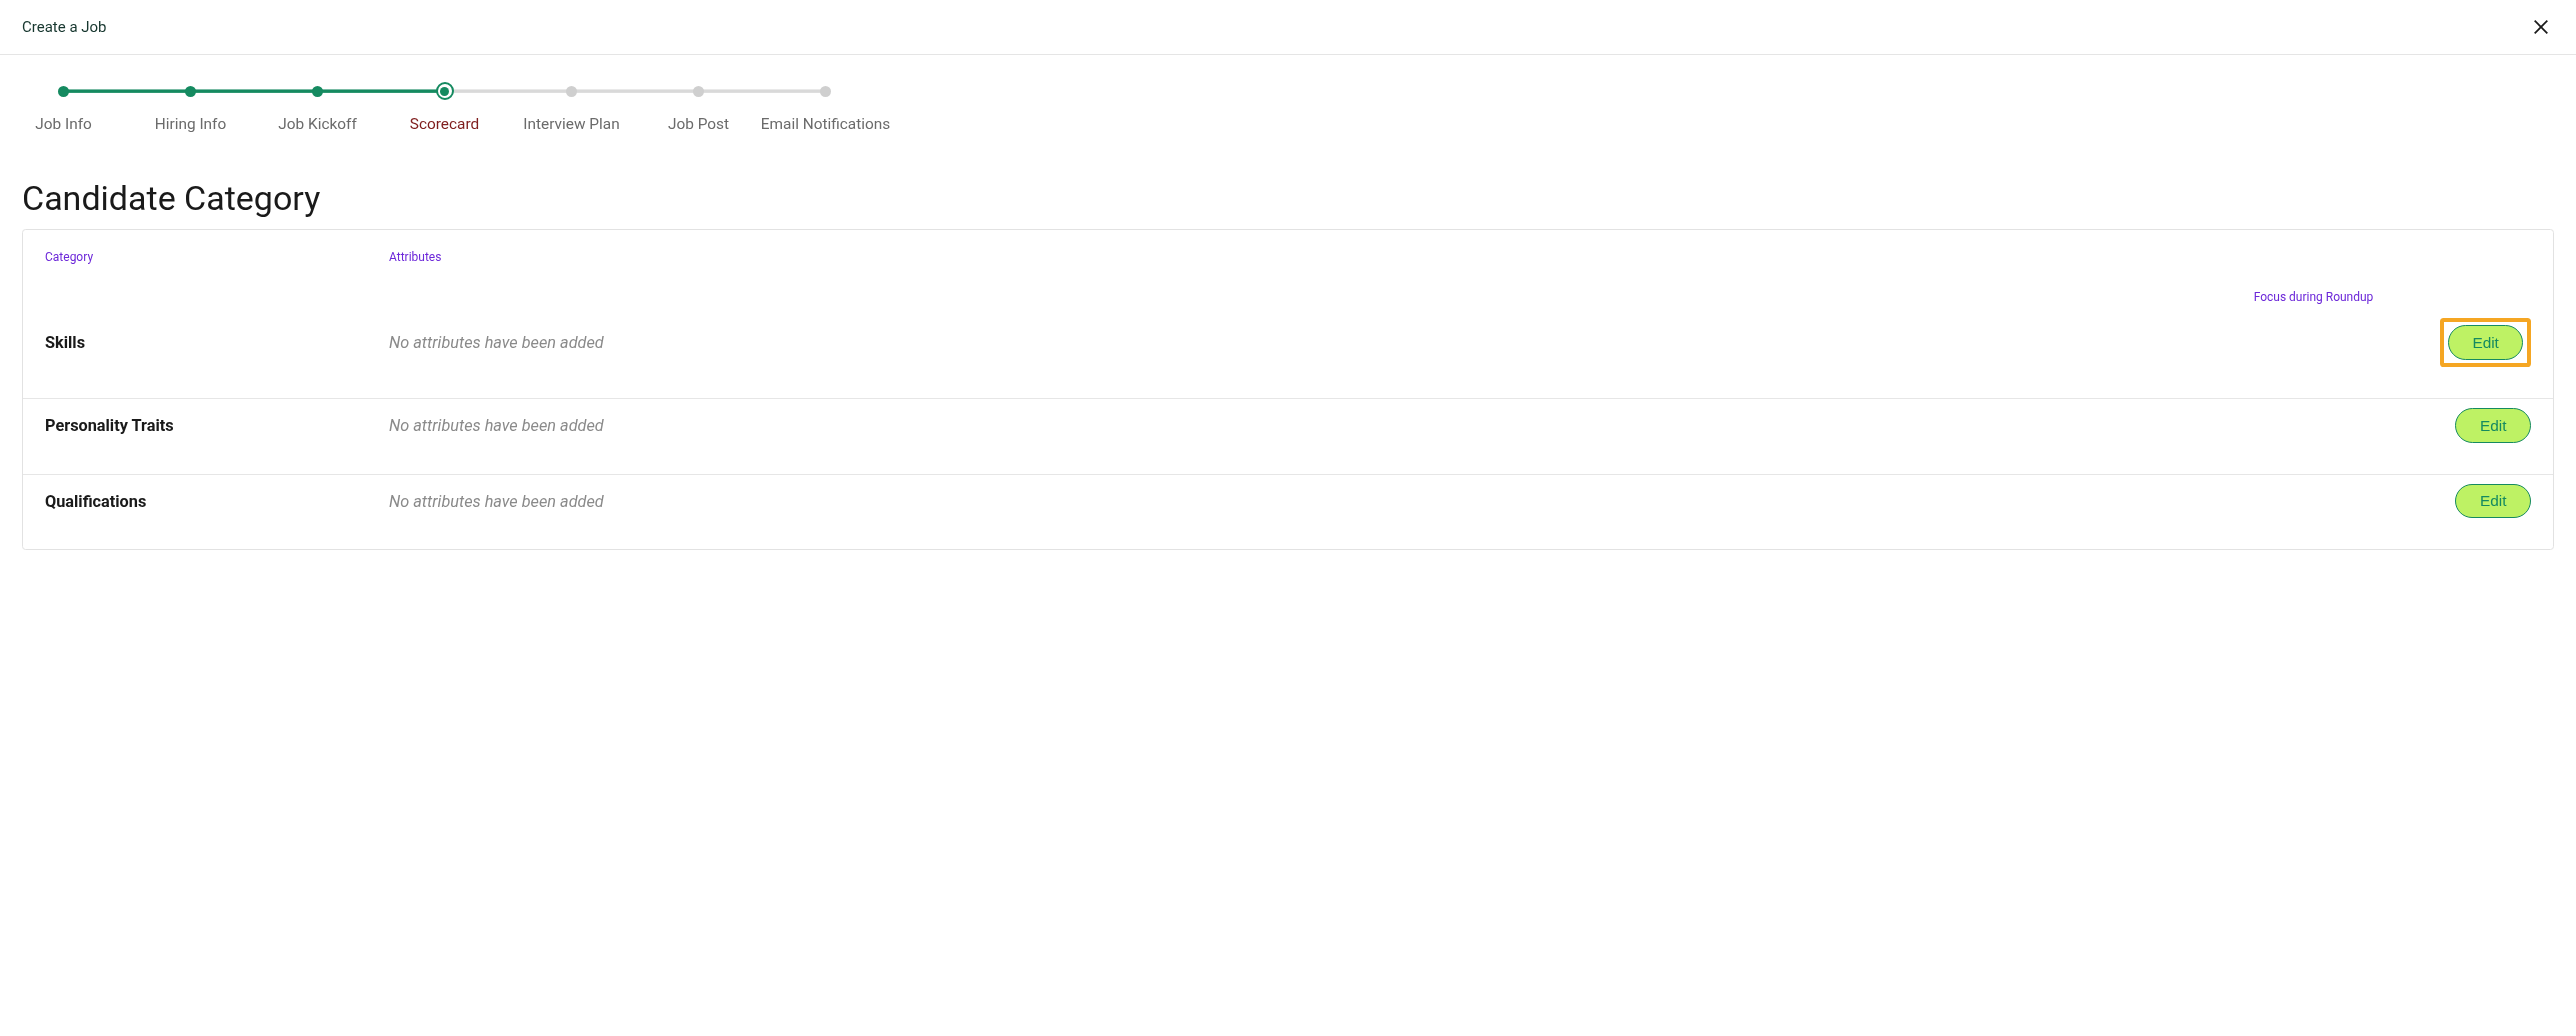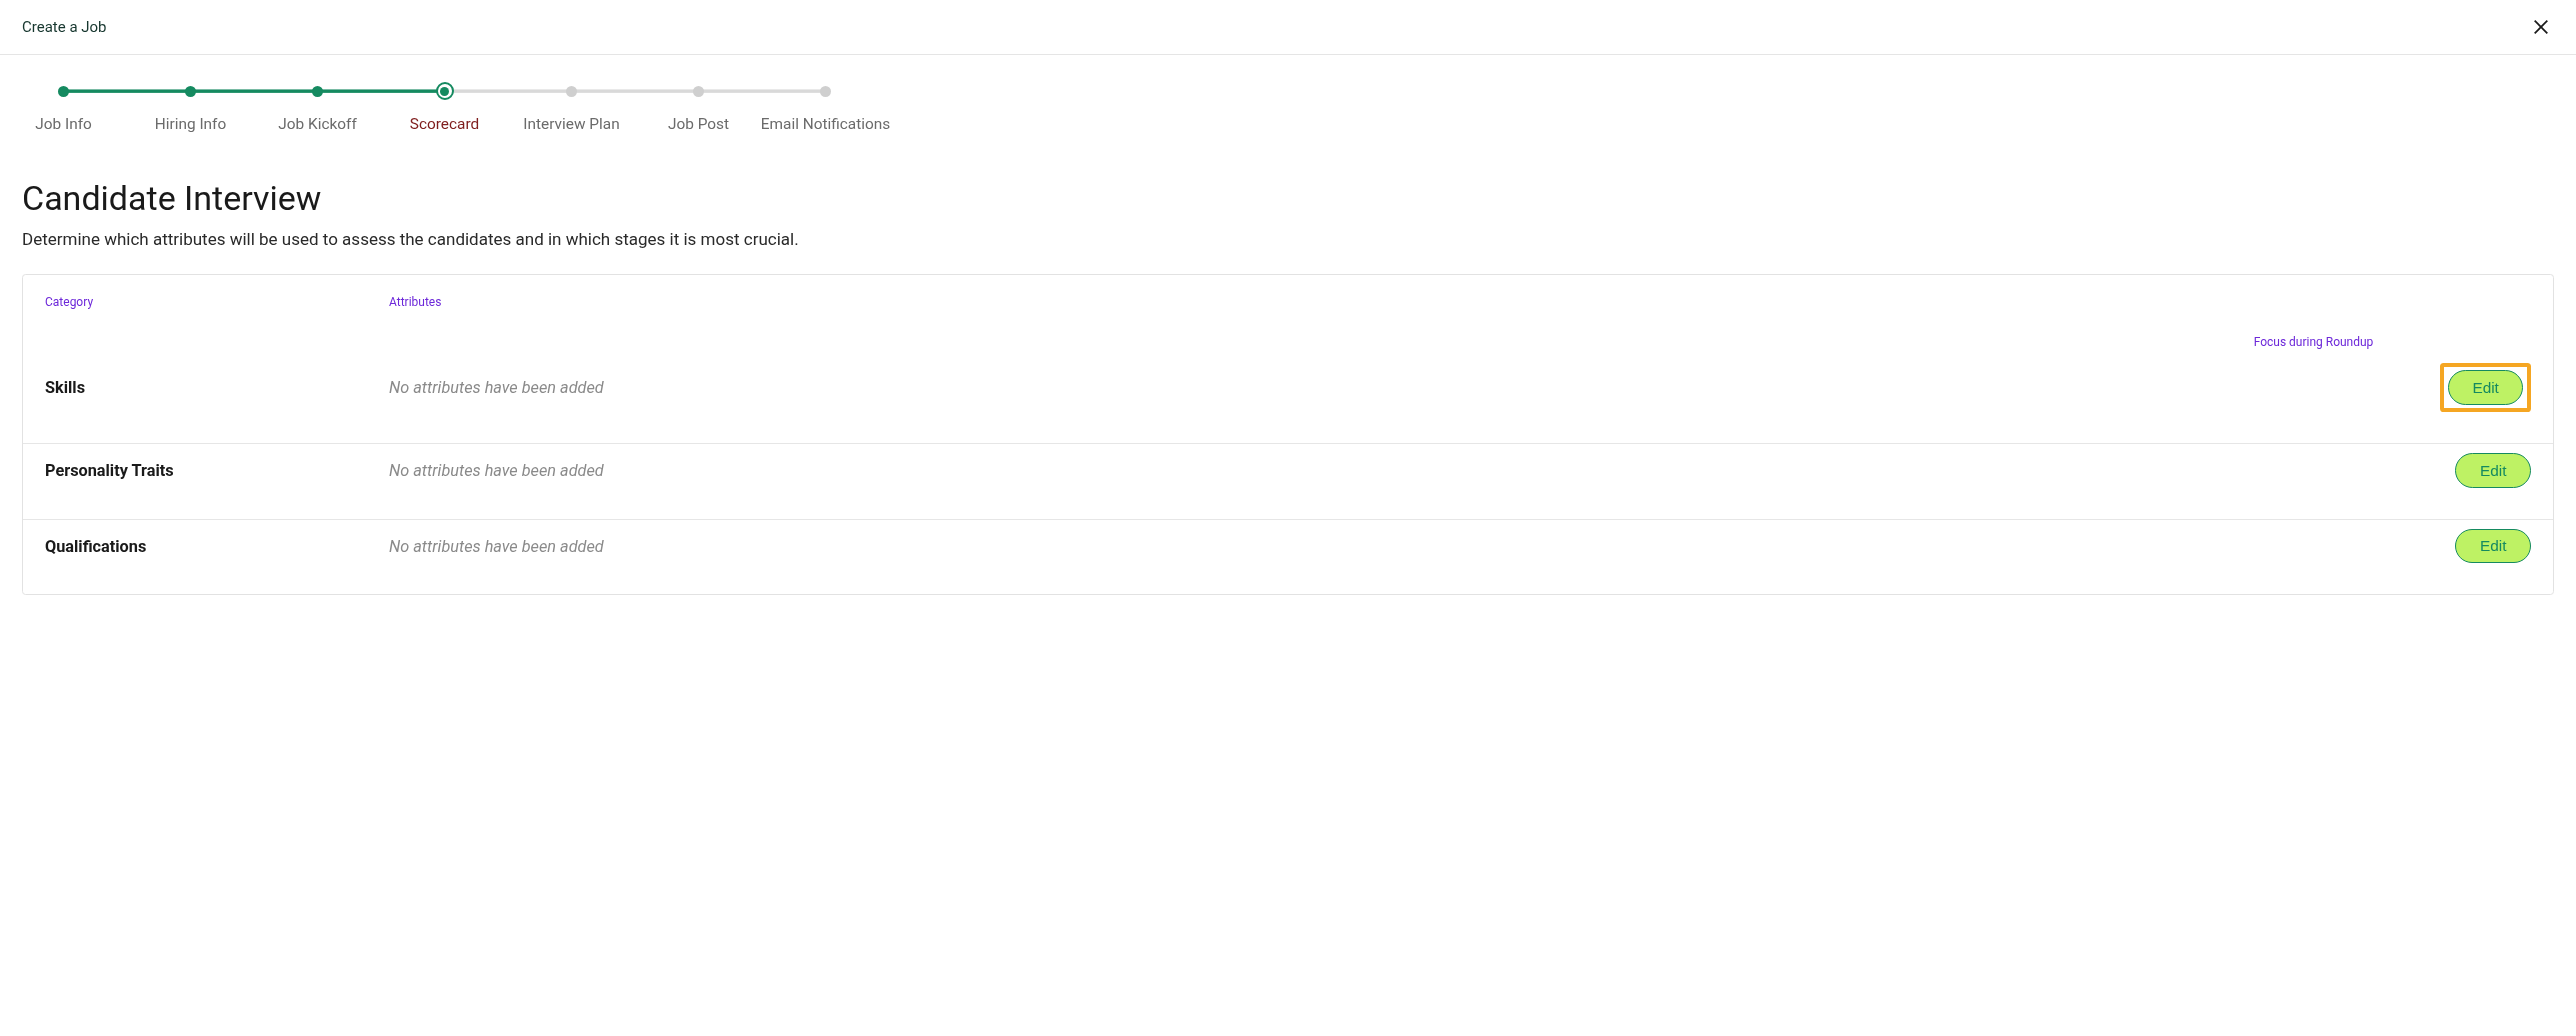--- a/index.html
+++ b/index.html
@@ -262,22 +262,21 @@
     <div class="step">
       <div class="step-dot-wrap">
         <div class="step-line left line-todo"></div>
         <div class="dot dot-todo"></div>
       </div>
       <div class="step-label">Email Notifications</div>
     </div>
   </div>
 
 <div class="main">
-  <h1 class="page-title">Candidate Interview</h1>
-  <p class="page-subtitle">Determine which attributes will be used to assess the candidates and in which stages it is most crucial.</p>
+  <h1 class="page-title">Candidate Category</h1>
 
   <div class="card" id="scorecard-card">
       <div class="header-and-first">
         <div class="card-header">
           <div>Category</div>
           <div>Attributes</div>
           <div class="col-focus">Focus during Roundup</div>
           <div></div>
         </div>
         <div class="row">

